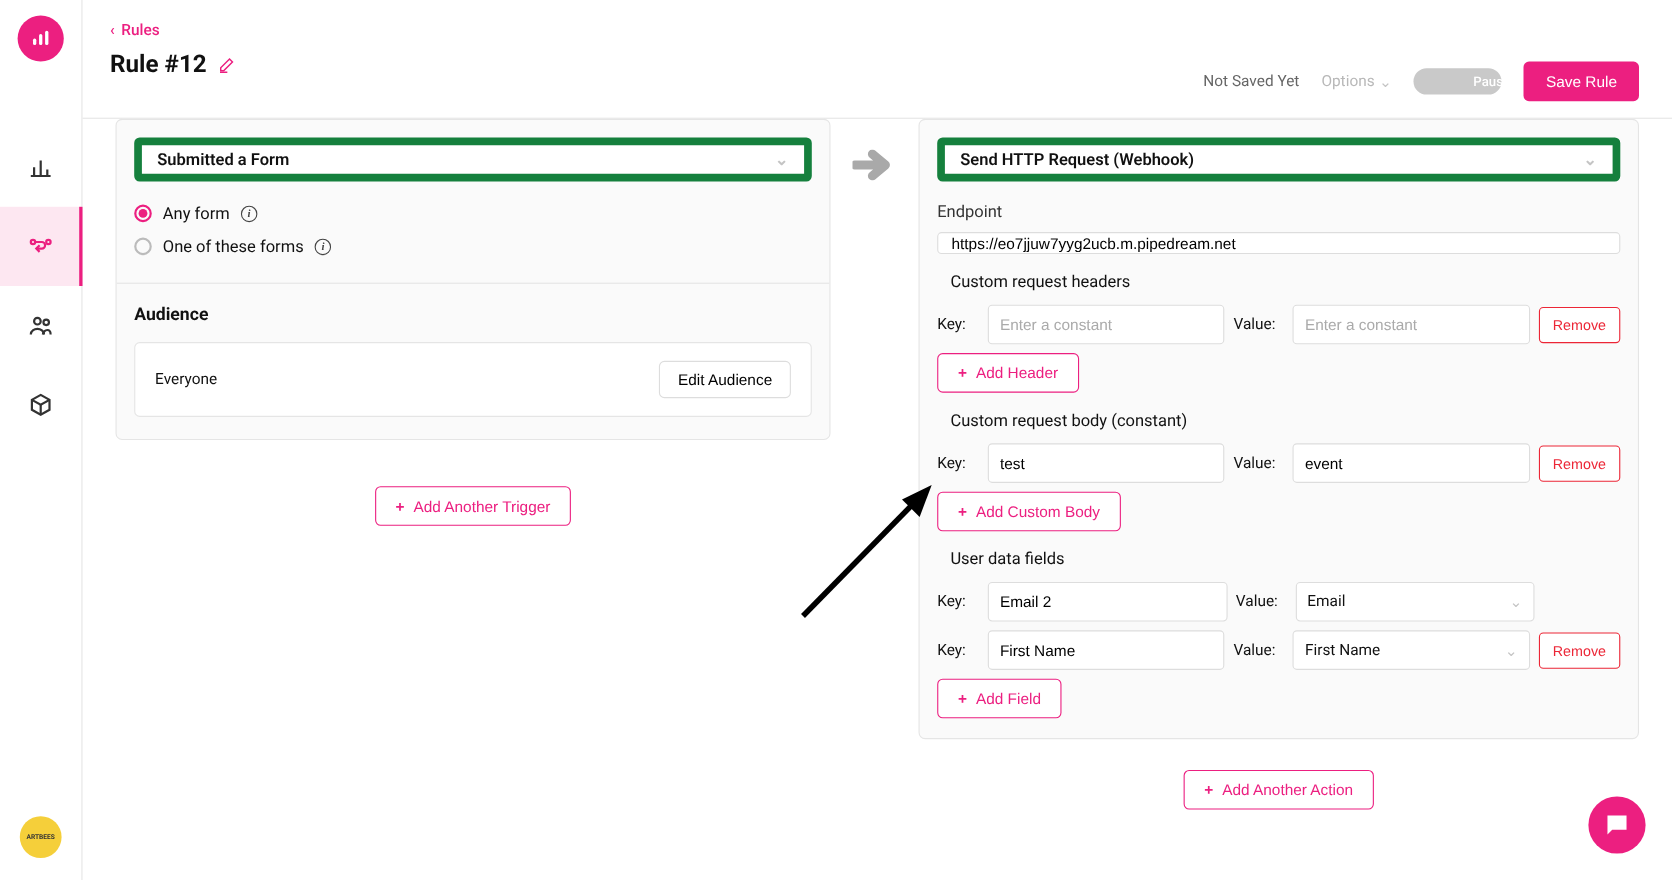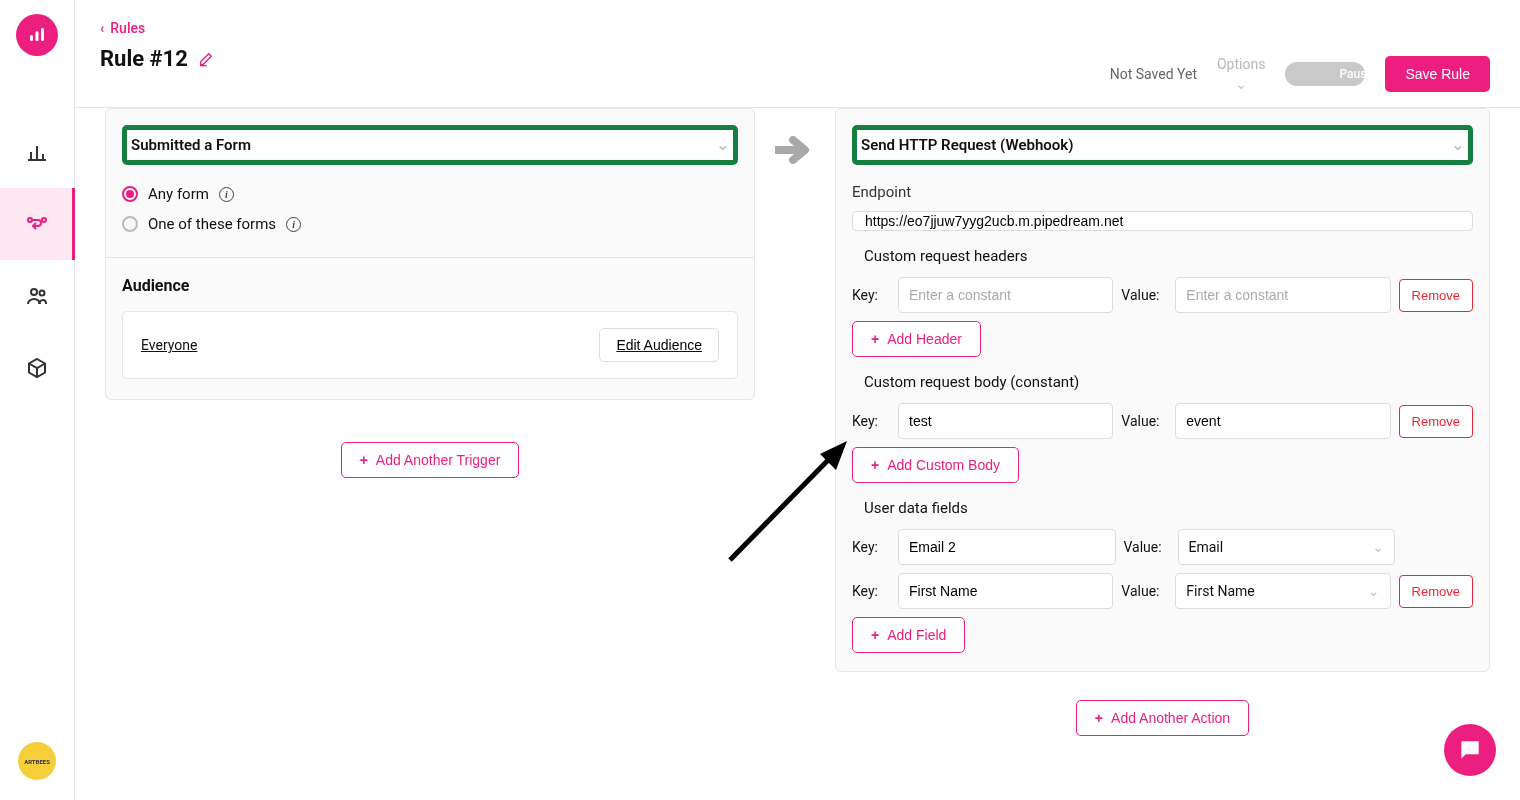--- a/index.html
+++ b/index.html
@@ -16,50 +16,50 @@
 .bottom-badge { position: absolute; bottom: 20px; left: 18px; width: 38px; height: 38px; border-radius: 50%; background: #f5cf3a; display: flex; align-items: center; justify-content: center; font-size: 6px; font-weight: bold; color: #333; }
 
 
 .header { position: absolute; left: 75px; top: 0; right: 0; height: 108px; border-bottom: 1px solid #e5e5e5; padding: 20px 30px 0 25px; }
 .breadcrumb { color: #ec1f80; font-size: 14px; font-weight: 500; display: flex; align-items: center; gap: 6px; cursor: pointer; }
 .breadcrumb .chev { font-size: 14px; }
 .page-title { font-size: 22px; font-weight: 700; margin-top: 10px; display: flex; align-items: center; gap: 10px; }
 .edit-icon { width: 16px; height: 16px; color: #ec1f80; cursor: pointer; }
 .header-right { position: absolute; right: 30px; top: 56px; display: flex; align-items: center; gap: 20px; }
 .not-saved { color: #666; font-size: 14px; }
-.options { color: #b8b8b8; font-size: 14px; display: flex; align-items: center; gap: 4px; cursor: pointer; flex-direction: column; }
+.options { color: #b8b8b8; font-size: 14px; display: flex; align-items: center; gap: 4px; cursor: pointer; }
 .toggle { width: 80px; height: 24px; border-radius: 12px; background: #c9c9c9; display: flex; align-items: center; padding: 0 10px 0 4px; cursor: pointer; gap: 44px; }
 .toggle-knob { width: 18px; height: 18px; border-radius: 50%; background: #fff; margin-right: 6px; }
 .toggle-label { color: #fff; font-size: 12px; font-weight: 500; }
 .save-btn { background: #ec1f80; color: #fff; border: none; padding: 10px 20px; border-radius: 5px; font-size: 14px; font-weight: 500; cursor: pointer; }
 
 
 .content { position: absolute; left: 75px; top: 108px; right: 0; bottom: 0; padding: 0 30px; overflow: auto; }
 
 .columns { display: flex; gap: 20px; align-items: flex-start; }
 .col-left { width: 650px; }
 .col-right { flex: 1; }
 .arrow-col { width: 40px; padding-top: 28px; display: flex; justify-content: center; }
 
 .panel { border: 1px solid #e5e5e5; border-radius: 6px; background: #fafafa; }
 
-.select-row { background: #fff; border: 5px solid #15803d; border-radius: 5px; margin: 16px 16px 14px 16px; height: 40px; display: flex; align-items: center; justify-content: space-between; padding: 0 4px; cursor: pointer; font-weight: 600; font-size: 15px; }
+.select-row { background: #fff; border: 7px solid #15803d; border-radius: 5px; margin: 16px 16px 14px 16px; height: 40px; display: flex; align-items: center; justify-content: space-between; padding: 0 14px; cursor: pointer; font-weight: 600; font-size: 15px; }
 .chev-down { color: #c4c4c4; }
 
 .radio-group { padding: 0 16px 18px 16px; }
 .radio-row { display: flex; align-items: center; gap: 10px; padding: 6px 0; font-size: 15px; }
 .radio { width: 16px; height: 16px; border-radius: 50%; border: 2px solid #bbb; display: inline-flex; align-items: center; justify-content: center; cursor: pointer; }
 .radio.checked { border-color: #ec1f80; }
 .radio.checked::after { content: ''; width: 8px; height: 8px; border-radius: 50%; background: #ec1f80; }
 .info-icon { width: 15px; height: 15px; border: 1.5px solid #444; border-radius: 50%; display: inline-flex; align-items: center; justify-content: center; font-size: 10px; font-weight: bold; font-style: italic; color: #444; font-family: serif; }
 
 .section-divider { height: 1px; background: #e5e5e5; }
 .audience-section { padding: 18px 16px 20px 16px; }
 .audience-title { font-weight: 700; font-size: 16px; margin-bottom: 16px; }
-.audience-box { background: #fff; border: 1px solid #e5e5e5; border-radius: 5px; padding: 16px 18px; display: flex; justify-content: space-between; align-items: center; text-decoration: underline; }
+.audience-box { background: #fff; border: 1px solid #e5e5e5; border-radius: 5px; padding: 16px 18px; display: flex; justify-content: space-between; align-items: center; }
 .edit-aud-btn { background: #fff; border: 1px solid #ddd; border-radius: 5px; padding: 8px 16px; font-size: 14px; cursor: pointer; }
 
 .add-trigger-wrap { text-align: center; margin-top: 42px; }
 .pink-outline-btn { display: inline-flex; align-items: center; gap: 8px; background: #fff; border: 1px solid #ec1f80; color: #ec1f80; border-radius: 5px; padding: 9px 18px; font-size: 14px; font-weight: 500; cursor: pointer; }
 .plus { font-size: 14px; font-weight: bold; }
 
 
 .form-section { padding: 14px 16px 18px 16px; }
 .form-label { font-size: 15px; margin-bottom: 10px; color: #333; }
 .text-input { width: 100%; height: 20px; border: 1px solid #ddd; border-radius: 4px; padding: 0 12px; font-size: 14px; background: #fff; }

